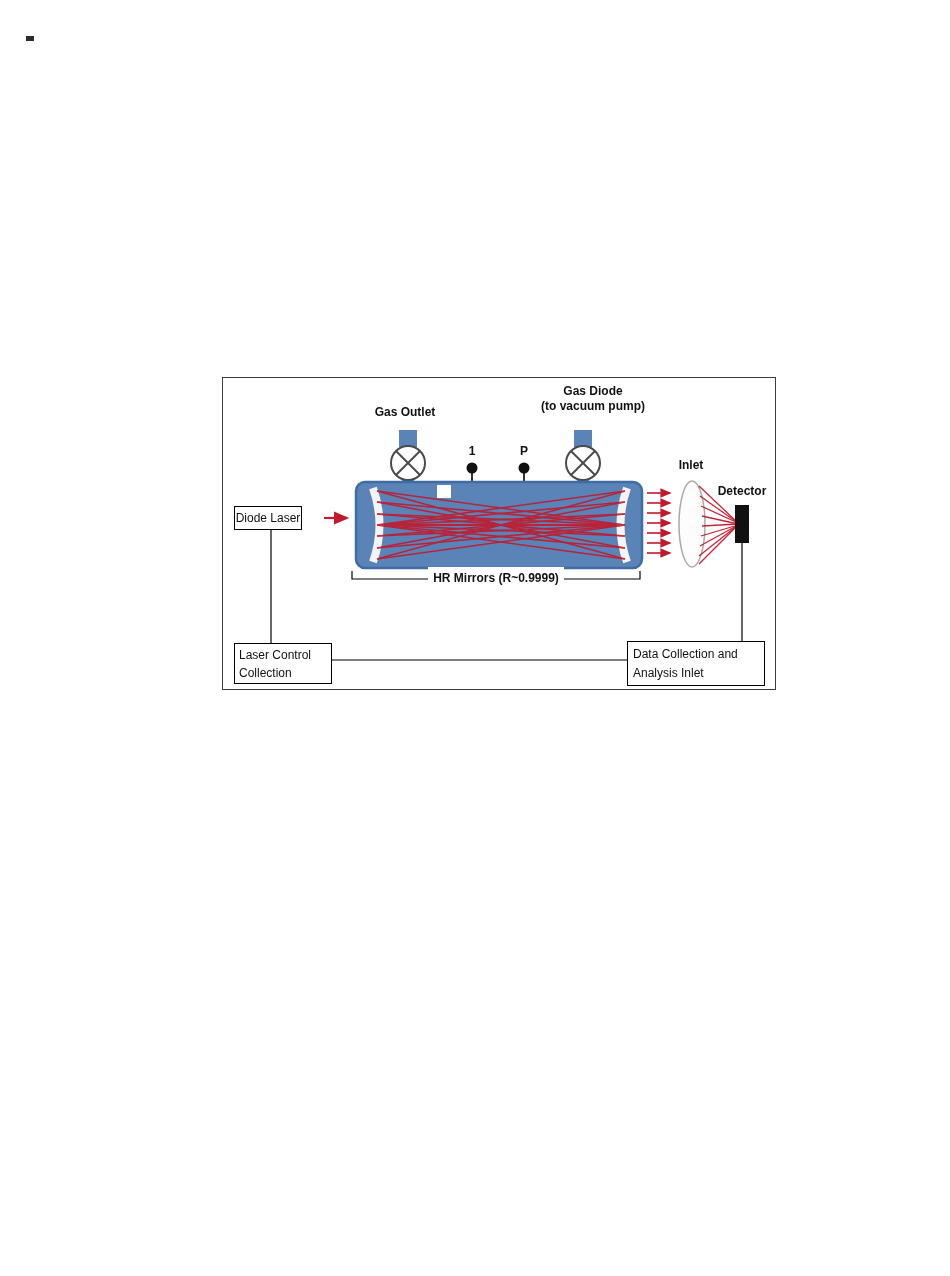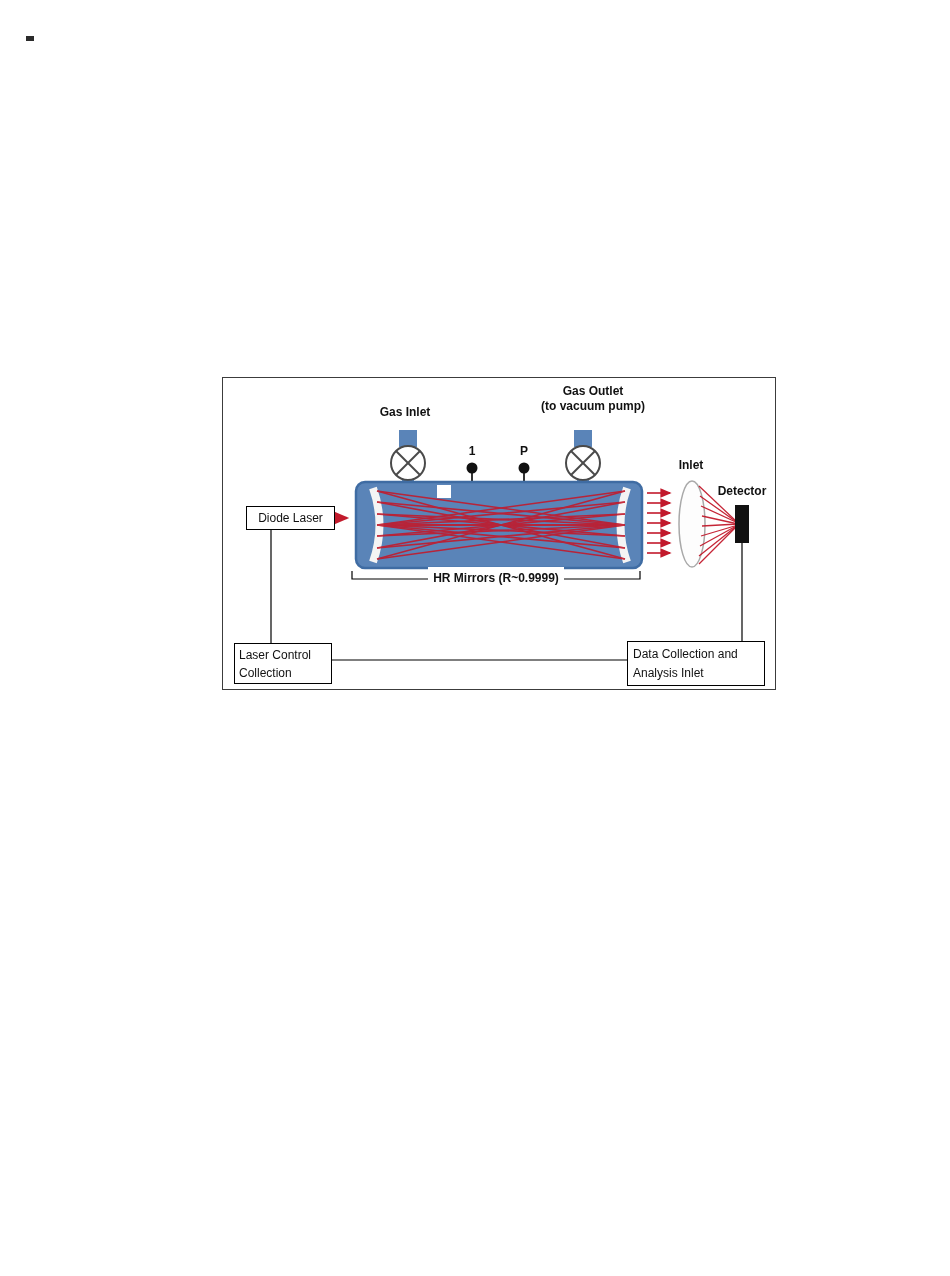--- a/index.html
+++ b/index.html
@@ -11,21 +11,21 @@
   .lbl { position:absolute; font-size:12px; font-weight:bold; color:#111; text-align:center; line-height:15px; }
   .lbl-gas-inlet   { left:137px; top:27px;  width:90px; }
   .lbl-gas-outlet  { left:285px; top:6px;   width:170px; }
   .lbl-sensor-1    { left:239px; top:66px;  width:20px; }
   .lbl-sensor-p    { left:291px; top:66px;  width:20px; }
   .lbl-lens        { left:437px; top:80px;  width:62px; }
   .lbl-detector    { left:478px; top:106px; width:82px; }
   .lbl-hr          { left:129px; top:193px; width:288px; }
   .lbl-hr span     { background:#ffffff; padding:4px 5px;text-align:right; }
   .box { position:absolute; border:1px solid #000; background:#ffffff; font-size:12px; color:#111; }
-  .box-diode    { left:11px;  top:128px; width:89px;  height:24px; text-align:center; line-height:22px;margin-left:12px; }
+  .box-diode    { left:11px;  top:128px; width:68px;  height:24px; text-align:center; line-height:22px; }
   .box-lce      { left:11px;  top:265px; width:98px;  height:41px; padding:2px 16px 0 4px; line-height:18px; }
   .box-dcas     { left:404px; top:263px; width:138px; height:45px; padding:3px 16px 0 5px; line-height:19px; }
 </style>
 </head>
 <body>
 
 <div class="page">
 
   <div class="corner-mark"></div>
 
@@ -123,23 +123,23 @@
 
       <path d="M 129,193 L 129,201 L 417,201 L 417,193" stroke="#000" stroke-width="1.2" fill="none"></path>
 
       <g stroke="#000" stroke-width="1.2">
         <line x1="48" y1="152" x2="48" y2="265"></line>
         <line x1="109" y1="282" x2="404" y2="282"></line>
         <line x1="519" y1="165" x2="519" y2="263"></line>
       </g>
     </svg>
 
-    <div class="lbl lbl-gas-inlet">Gas Inlet</div>
+    <div class="lbl lbl-gas-inlet">Gas Outlet</div>
     <div class="lbl lbl-gas-outlet">
-      <div>Gas Outlet</div>
+      <div>Gas Diode</div>
       <div>(to vacuum pump)</div>
     </div>
     <div class="lbl lbl-sensor-1">1</div>
     <div class="lbl lbl-sensor-p">P</div>
     <div class="lbl lbl-lens">Inlet</div>
     <div class="lbl lbl-detector">Detector</div>
     <div class="lbl lbl-hr">
       <span>HR Mirrors (R~0.9999)</span>
     </div>
 

